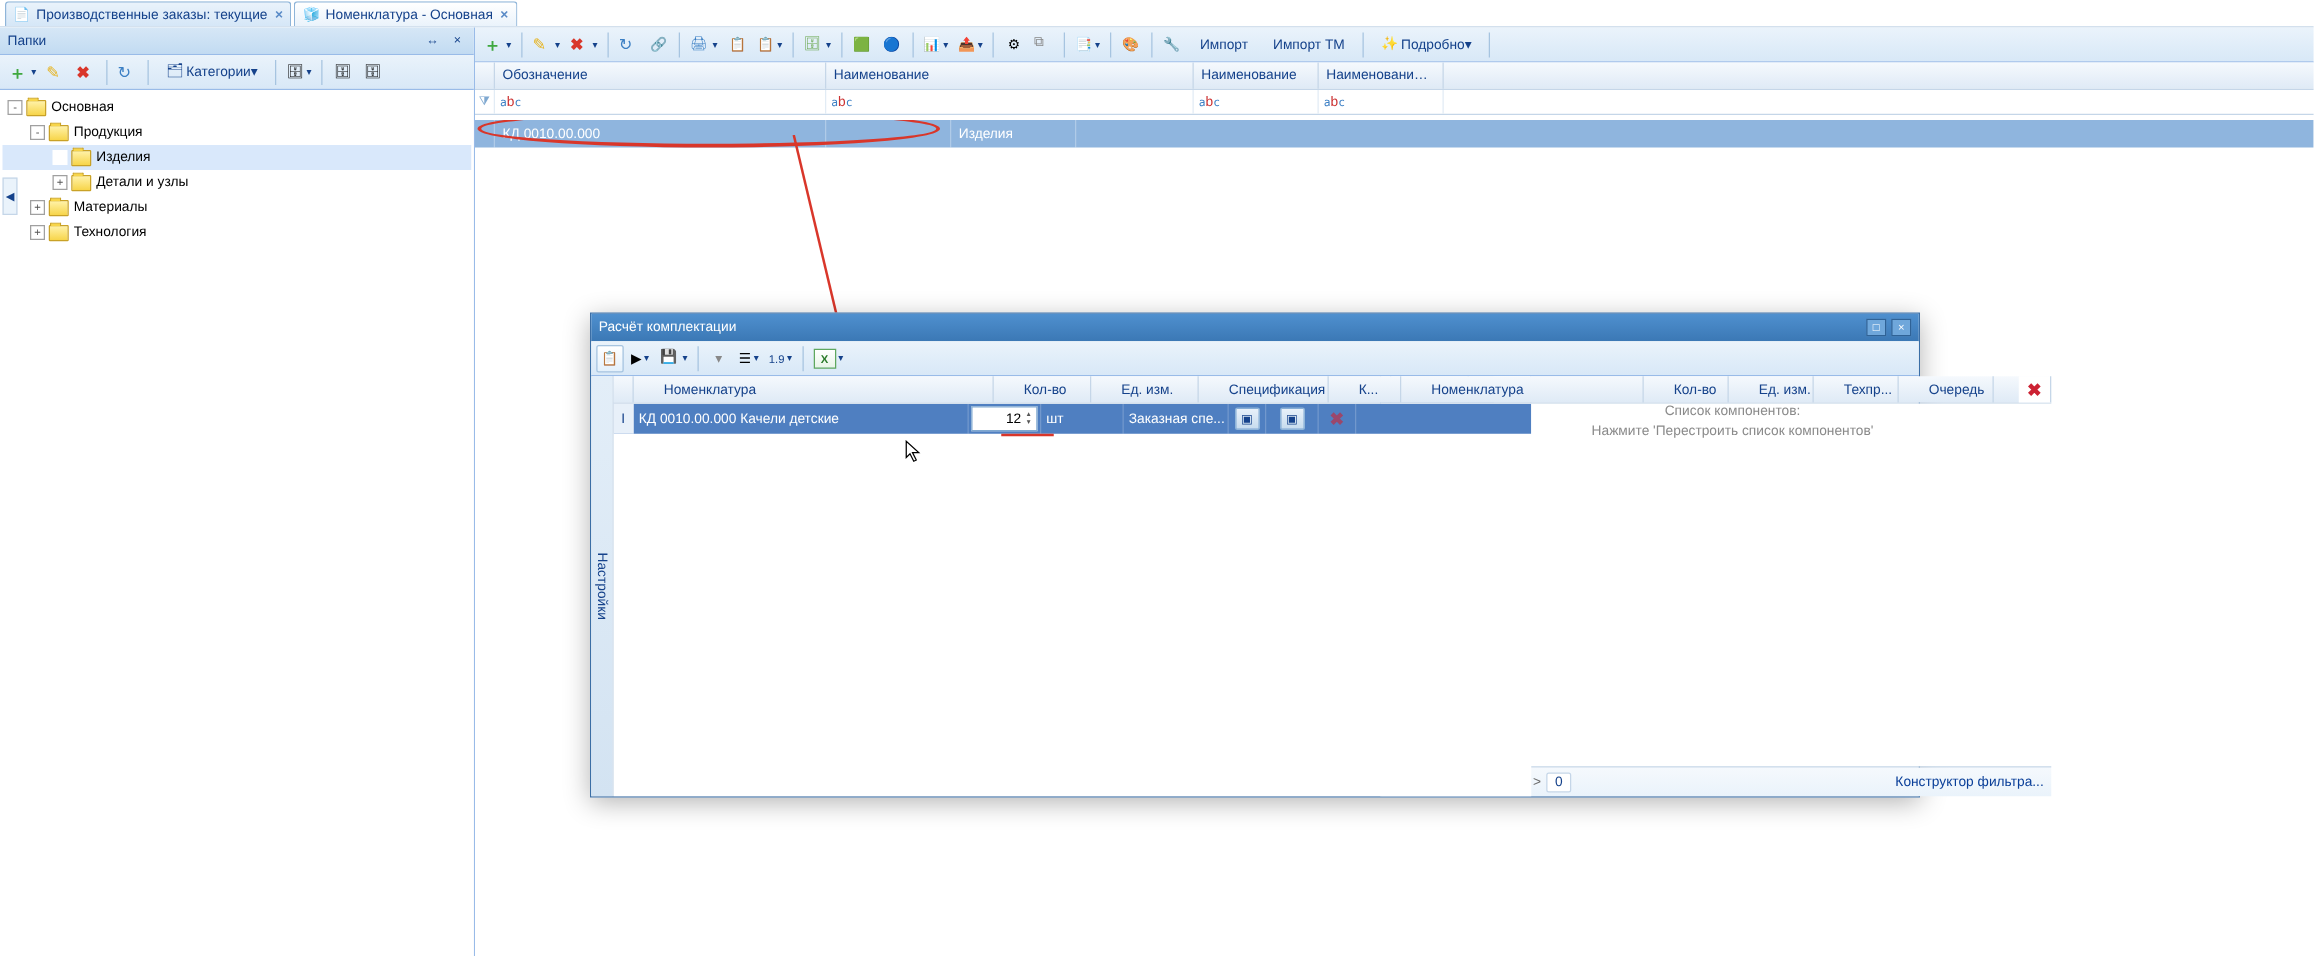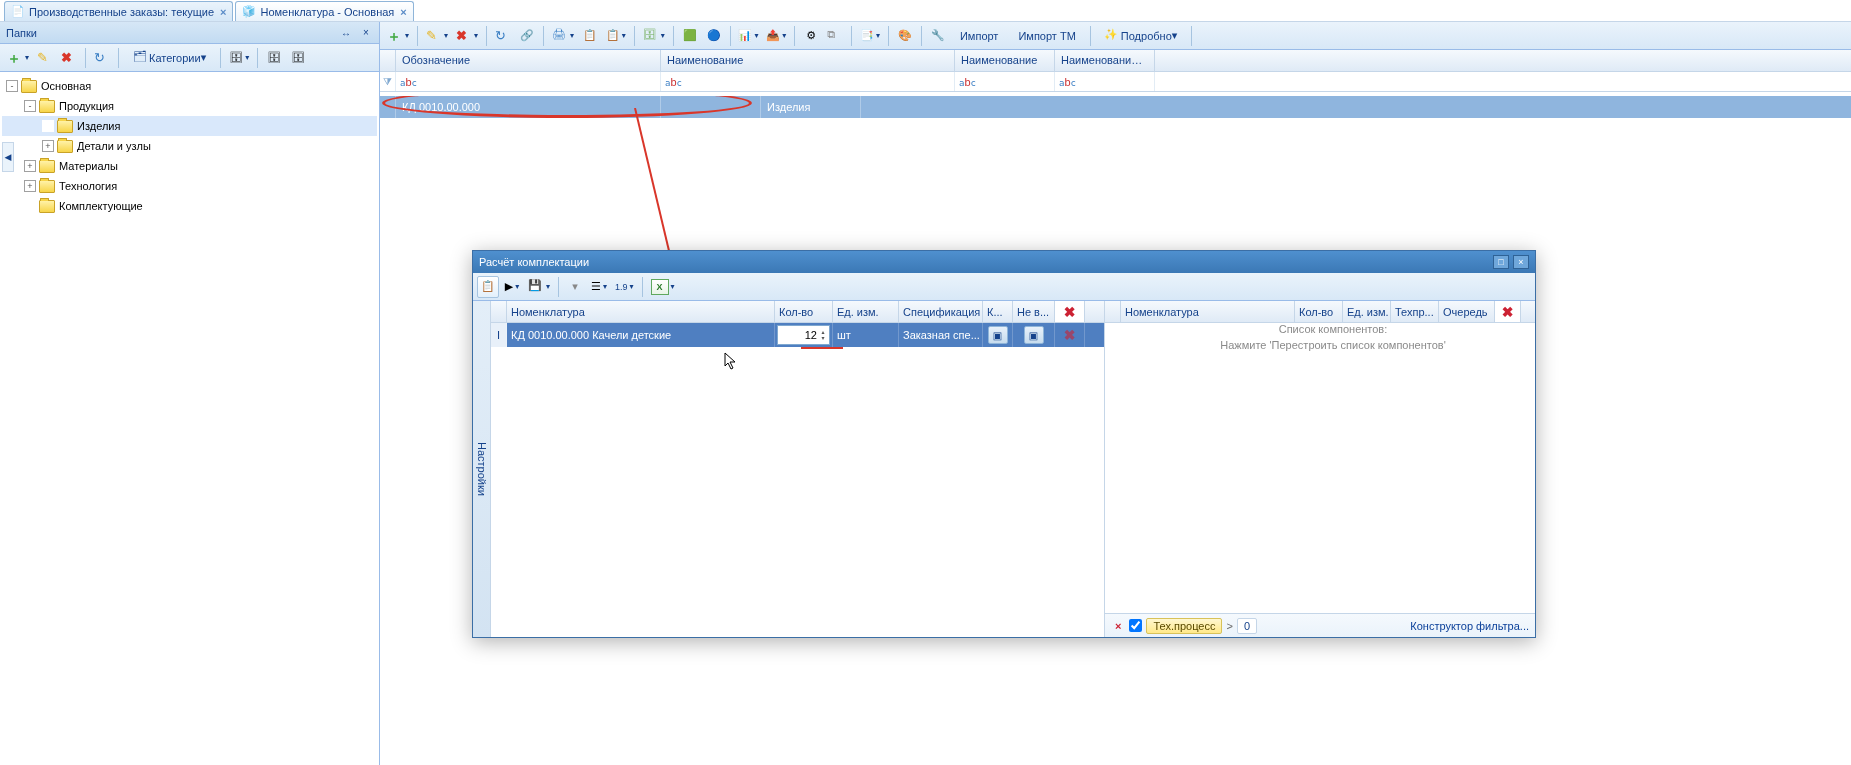--- a/index.html
+++ b/index.html
@@ -63,21 +63,21 @@
 .dlg-title .btns { display:flex; gap:4px; }
 .dlg-title .wbn { width:16px; height:14px; background:#6fa7db; border:1px solid #2f6296; display:flex; align-items:center; justify-content:center; font-size:9px; color:#fff; cursor:pointer; }
 .dlg-body { flex:1; display:flex; flex-direction:column; min-height:0; }
 .dlg-split { flex:1; display:flex; min-height:0; }
 .dlg-left { display:flex; flex-direction:column; border-right:1px solid #c5d6e8; min-height:0; }
 .dlg-right { flex:1; display:flex; flex-direction:column; min-height:0; }
 .settings-tab { width:18px; background:linear-gradient(#e3eef8,#d3e3f2); border-right:1px solid #c5d6e8; writing-mode:vertical-rl; text-orientation:mixed; display:flex; align-items:center; justify-content:center; color:#15428b; padding:6px 0; cursor:pointer; font-size:10px; }
 .dlg-grid-wrap { display:flex; flex:1; min-height:0; }
 .dlg-grid { flex:1; display:flex; flex-direction:column; }
 .dlg-gridbody { flex:1; background:#fff; overflow:auto; }
-.dgh { display:flex; height:22px; background:linear-gradient(#f5f9fd,#dfeaf6); border-bottom:1px solid #c5d6e8; }
+.dgh { display:flex; height:22px; background:linear-gradient(#f5f9fd,#dfeaf6); border-bottom:1px solid #c5d6e8;gap:20px; }
 .dghc { border-right:1px solid #c5d6e8; padding:4px 4px; color:#15428b; overflow:hidden; text-overflow:ellipsis; white-space:nowrap; display:flex; align-items:center; }
 .dghc.close { background:#fff; }
 .dgr { display:flex; height:24px; }
 .dgr.sel { background:#4f7fc1; color:#fff; }
 .dgc { border-right:1px solid rgba(255,255,255,0.2); padding:0 4px; display:flex; align-items:center; overflow:hidden; text-overflow:ellipsis; white-space:nowrap; }
 .qty-edit { background:#fff; border:1px solid #7fa8d0; height:20px; display:flex; align-items:center; padding:0 2px; width:100%; }
 .qty-edit input { border:none; outline:none; width:100%; text-align:right; font-size:11px; }
 .spin { display:flex; flex-direction:column; margin-left:2px; }
 .spin div { width:8px; height:6px; font-size:6px; line-height:1; text-align:center; color:#555; cursor:pointer; }
 .red-und { position:absolute; height:2px; background:#d9362a; }
@@ -192,26 +192,20 @@
           <span class="indent" style="width:18px"></span>
           <span class="twister ">+</span>
           <span class="folder open"></span>
           <span class="tlabel">Материалы</span>
         </div>
         <div class="tnode">
           <span class="indent" style="width:18px"></span>
           <span class="twister ">+</span>
           <span class="folder open"></span>
           <span class="tlabel">Технология</span>
-        </div>
-        <div class="tnode">
-          <span class="indent" style="width:18px"></span>
-          <span class="twister empty"></span>
-          <span class="folder open"></span>
-          <span class="tlabel">Комплектующие</span>
         </div>
       </div>
     <div class="chevron-left">◀</div>
   </div>
 
   <div class="right">
     <div class="toolbar">
       <div class="tbn">
           <span class="ic ic-plus">＋</span>
           <span class="dd">▾</span>

